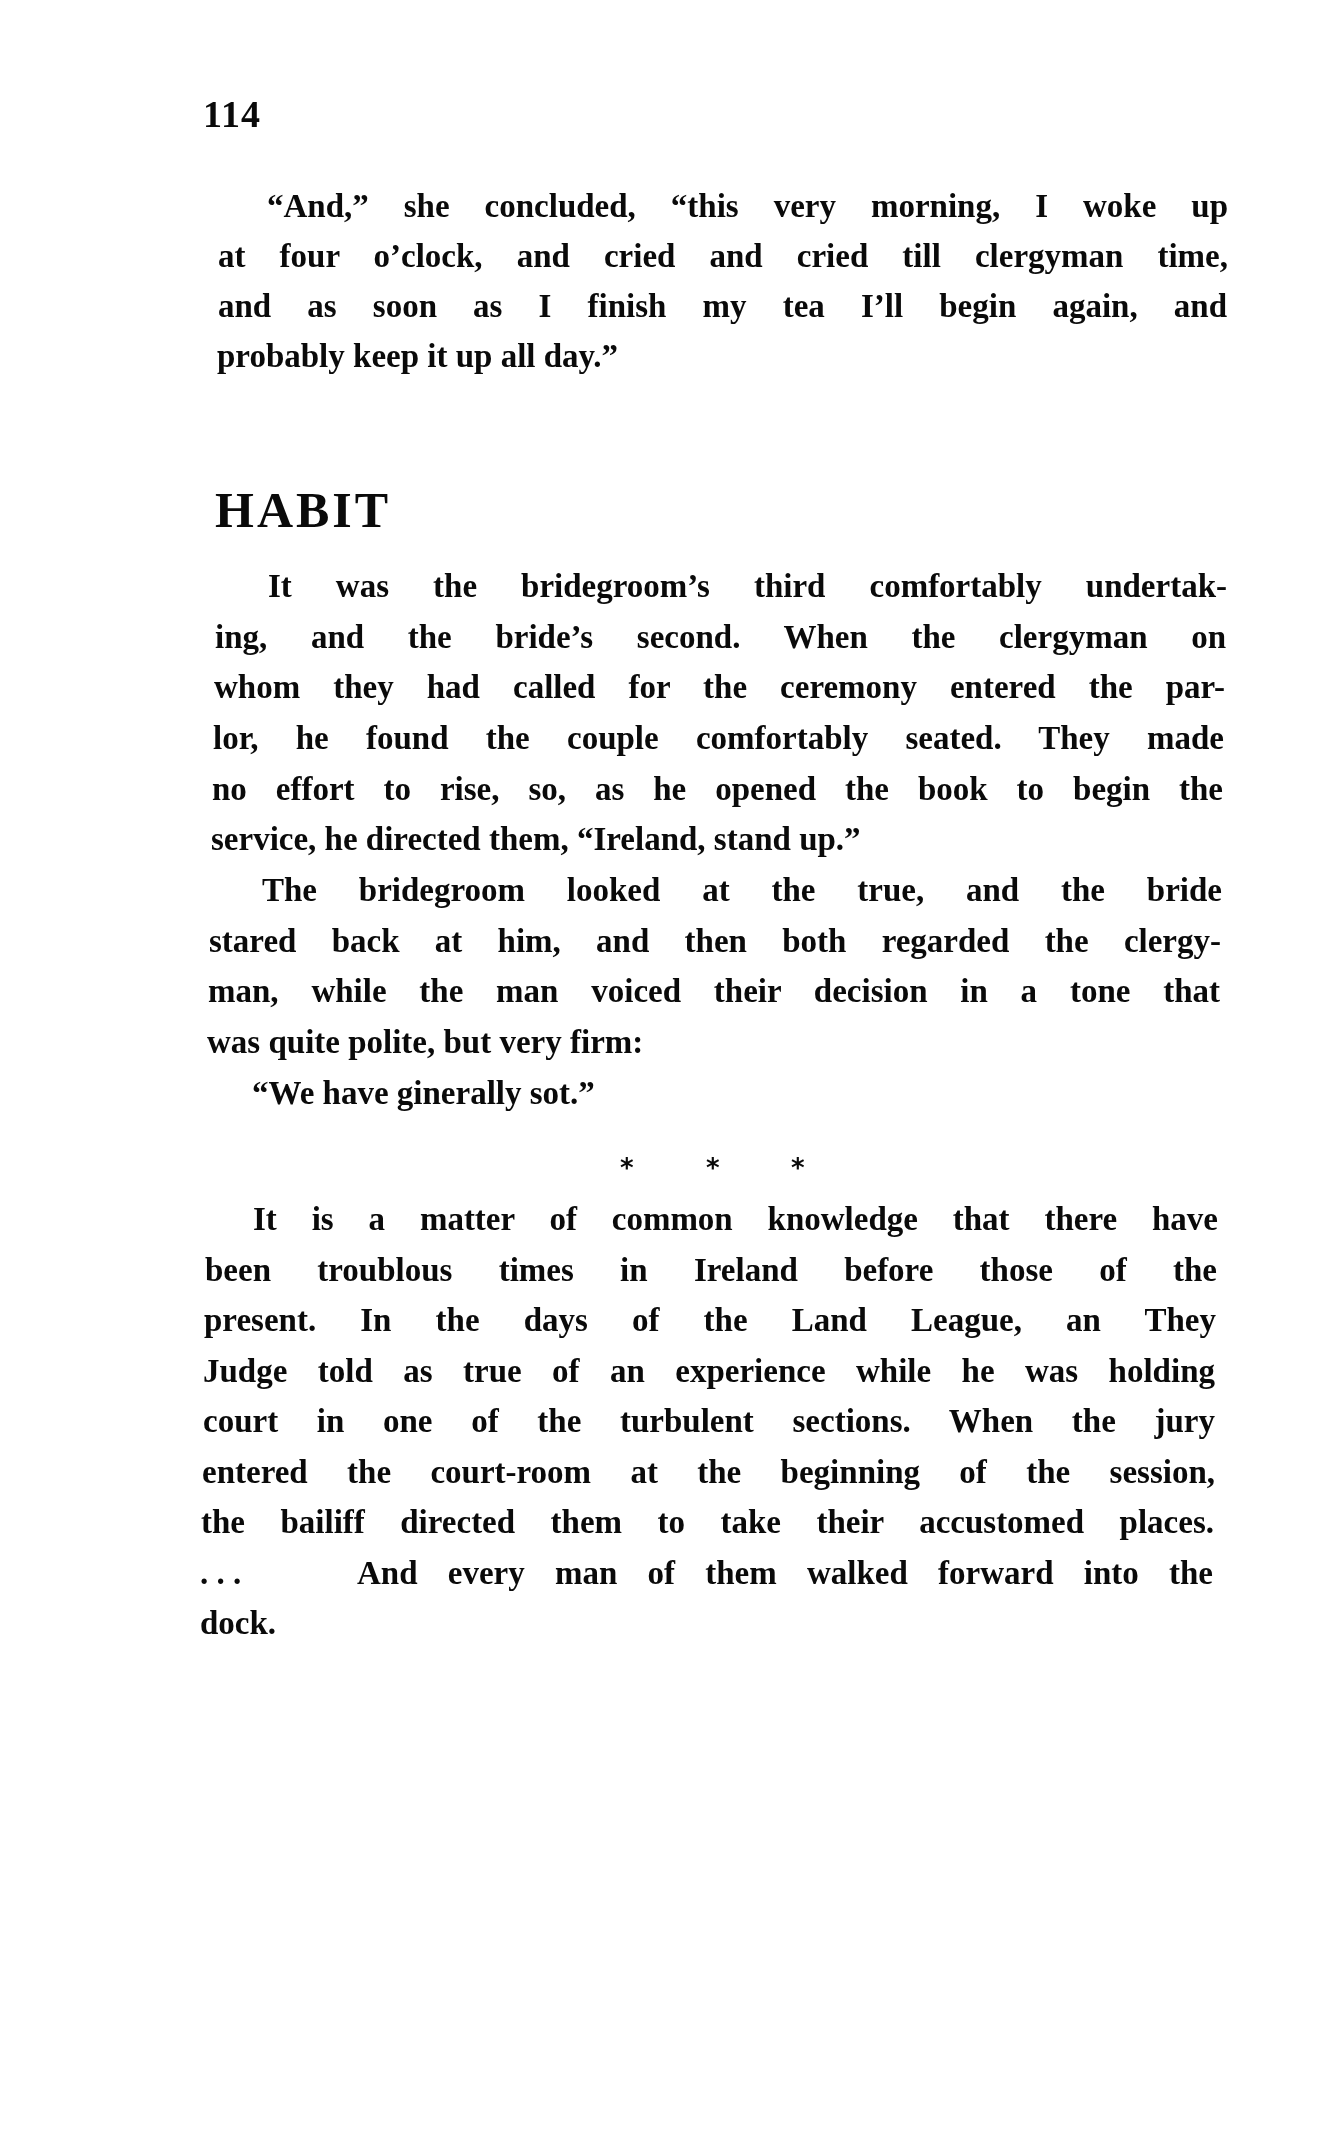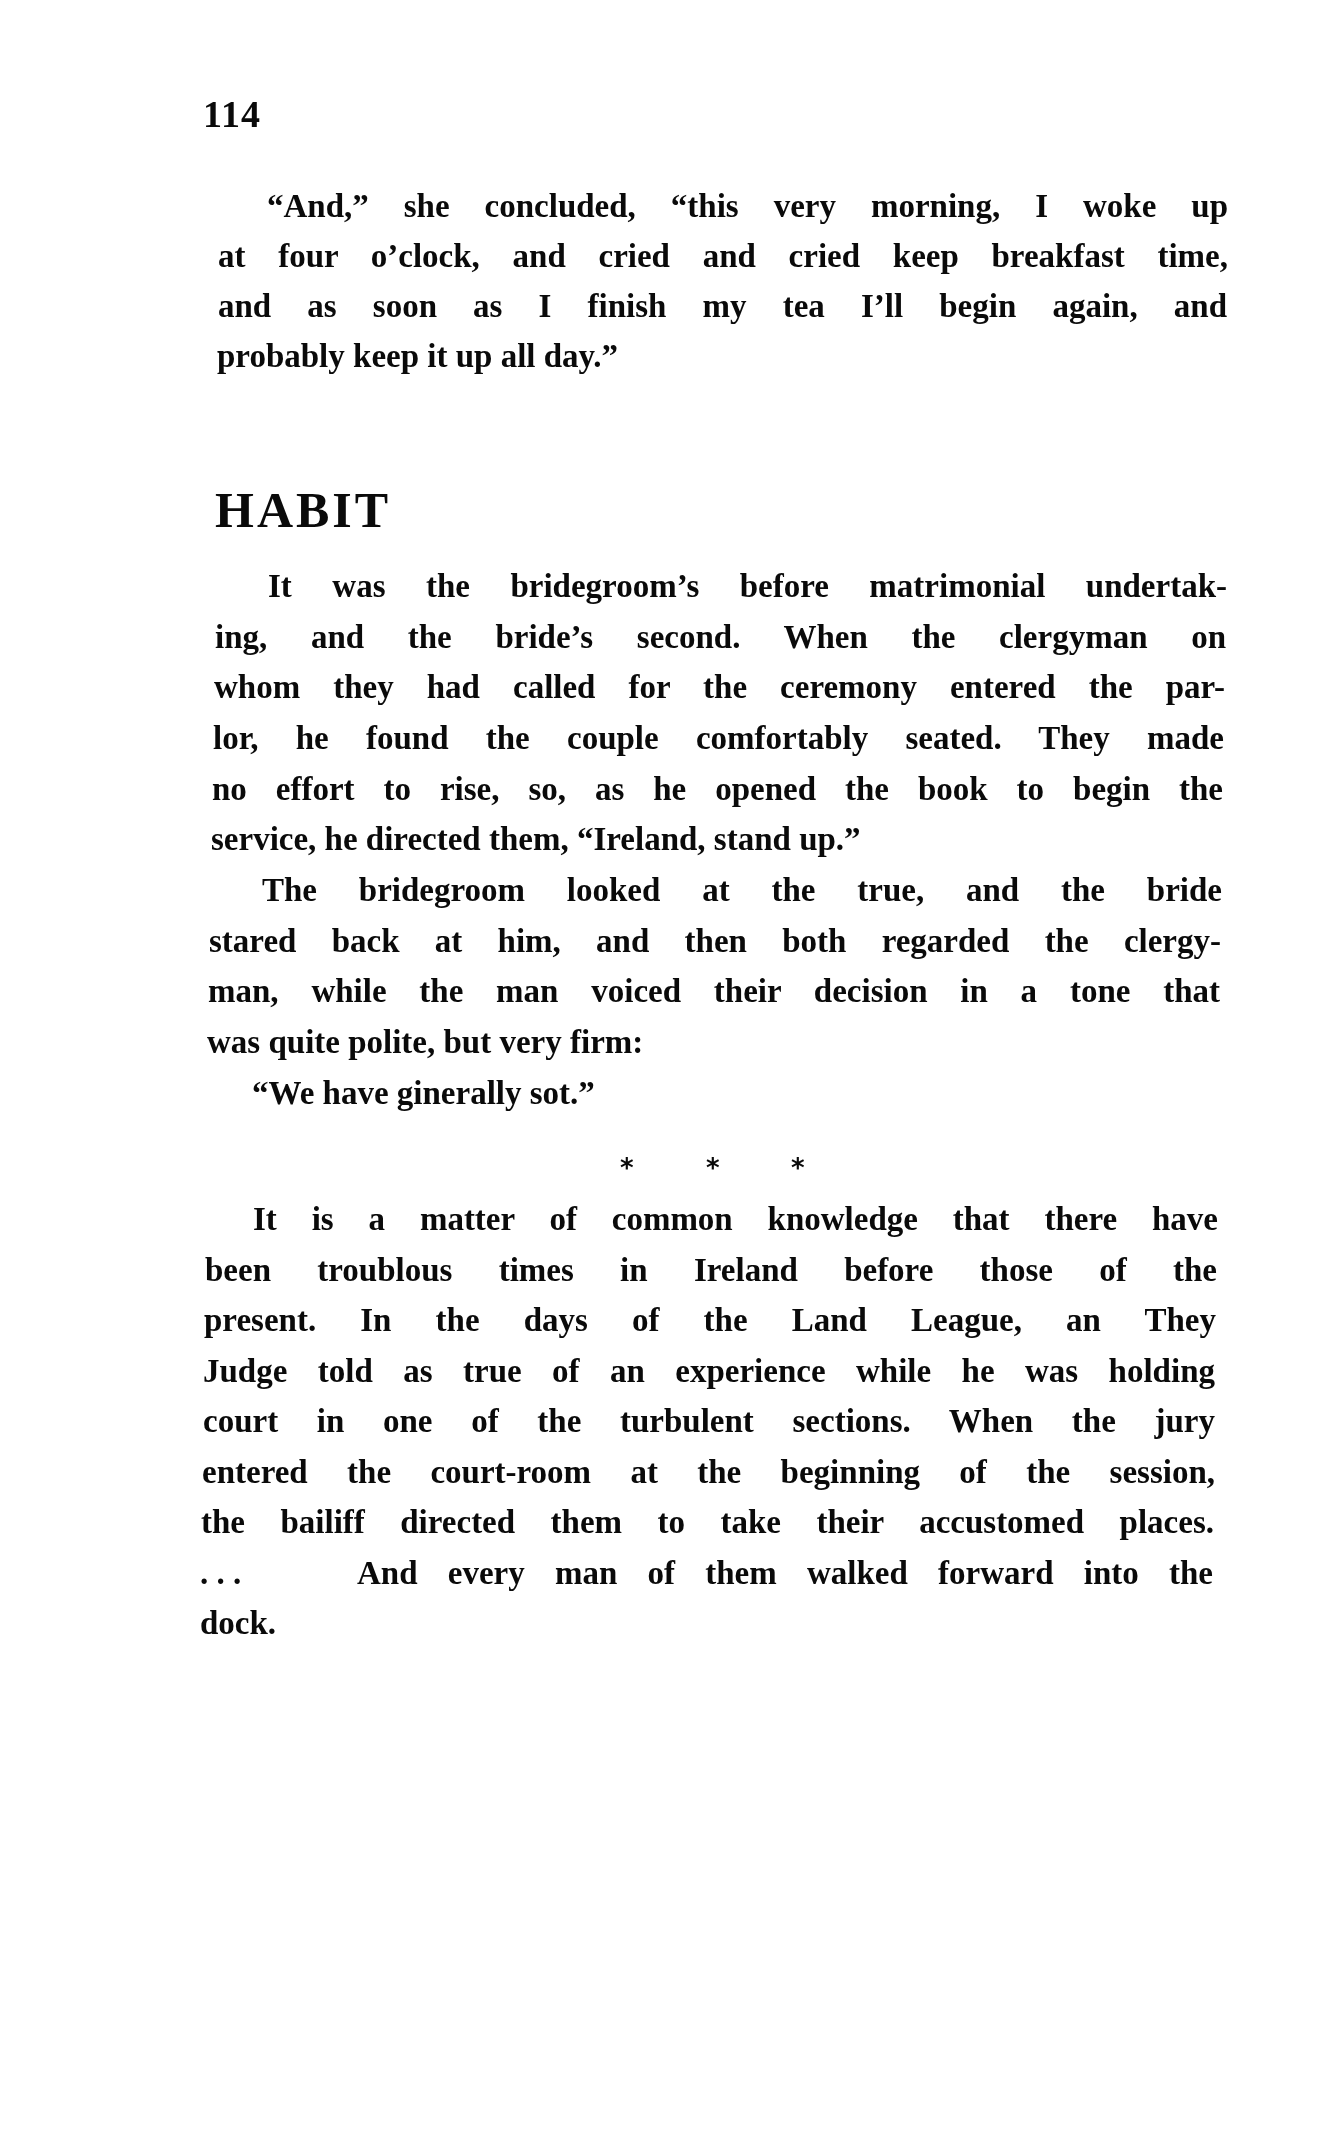--- a/index.html
+++ b/index.html
@@ -96,29 +96,29 @@
 <body>
 
 <div class="page">
 
   <div class="running-head">
     <span class="page-number">114</span>
   </div>
 
   <div>
     <div class="line" style="left:267px; top:184px; width:961px;">“And,” she concluded, “this very morning, I woke up</div>
-    <div class="line" style="left:218px; top:234px; width:1010px;">at four o’clock, and cried and cried keep breakfast time,</div>
+    <div class="line" style="left:218px; top:234px; width:1010px;">at four o’clock, and cried and cried till clergyman time,</div>
     <div class="line" style="left:218px; top:284px; width:1009px;">and as soon as I finish my tea I’ll begin again, and</div>
     <div class="line last" style="left:217px; top:334px; width:1000px;">probably keep it up all day.”</div>
   </div>
 
   <div class="section-heading">HABIT</div>
 
   <div>
-    <div class="line" style="left:268px; top:564px; width:959px;">It was the bridegroom’s before matrimonial undertak-</div>
+    <div class="line" style="left:268px; top:564px; width:959px;">It was the bridegroom’s third comfortably undertak-</div>
     <div class="line" style="left:215px; top:615px; width:1011px;">ing, and the bride’s second. When the clergyman on</div>
     <div class="line" style="left:214px; top:665px; width:1011px;">whom they had called for the ceremony entered the par-</div>
     <div class="line" style="left:213px; top:716px; width:1011px;">lor, he found the couple comfortably seated. They made</div>
     <div class="line" style="left:212px; top:767px; width:1011px;">no effort to rise, so, as he opened the book to begin the</div>
     <div class="line last" style="left:211px; top:817px; width:1000px;">service, he directed them, “Ireland, stand up.”</div>
     <div class="line" style="left:262px; top:868px; width:960px;">The bridegroom looked at the true, and the bride</div>
     <div class="line" style="left:209px; top:919px; width:1012px;">stared back at him, and then both regarded the clergy-</div>
     <div class="line" style="left:208px; top:969px; width:1012px;">man, while the man voiced their decision in a tone that</div>
     <div class="line last" style="left:207px; top:1020px; width:1000px;">was quite polite, but very firm:</div>
     <div class="line last" style="left:252px; top:1071px; width:900px;">“We have ginerally sot.”</div>

